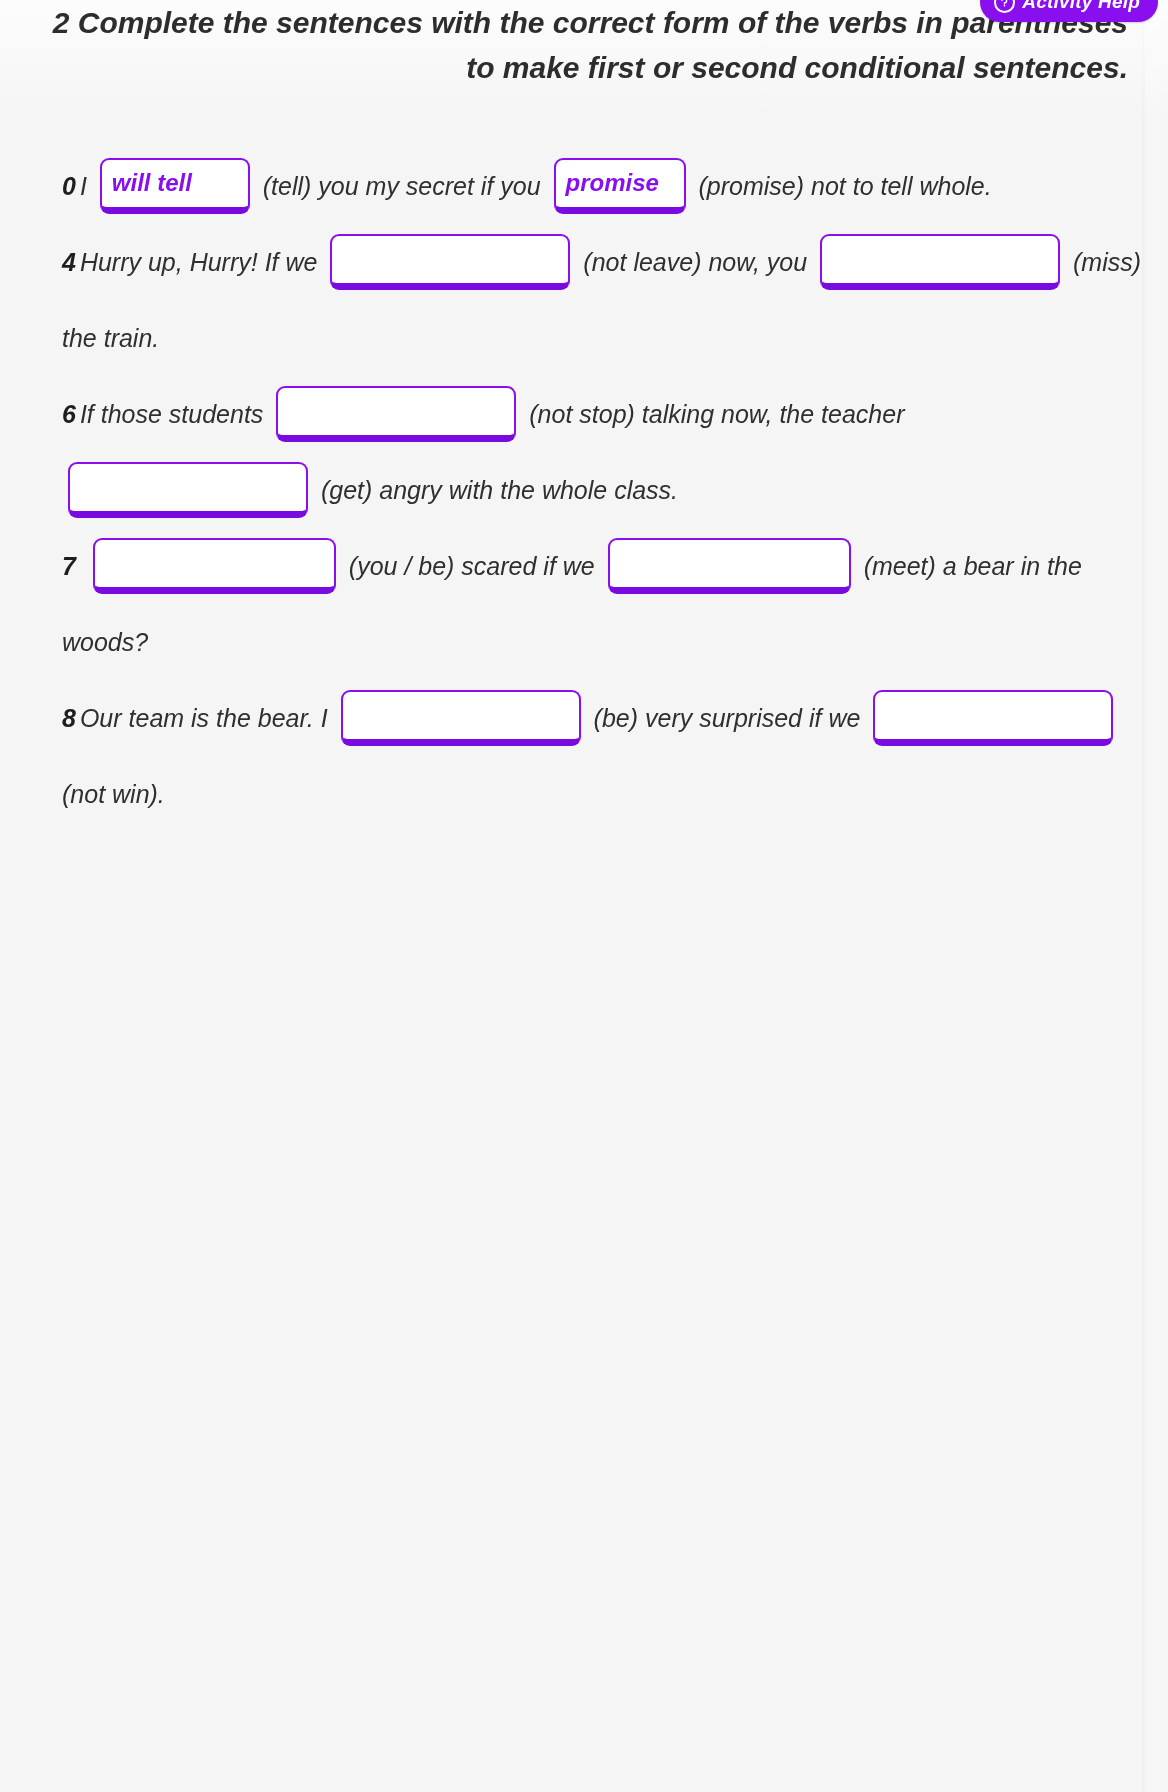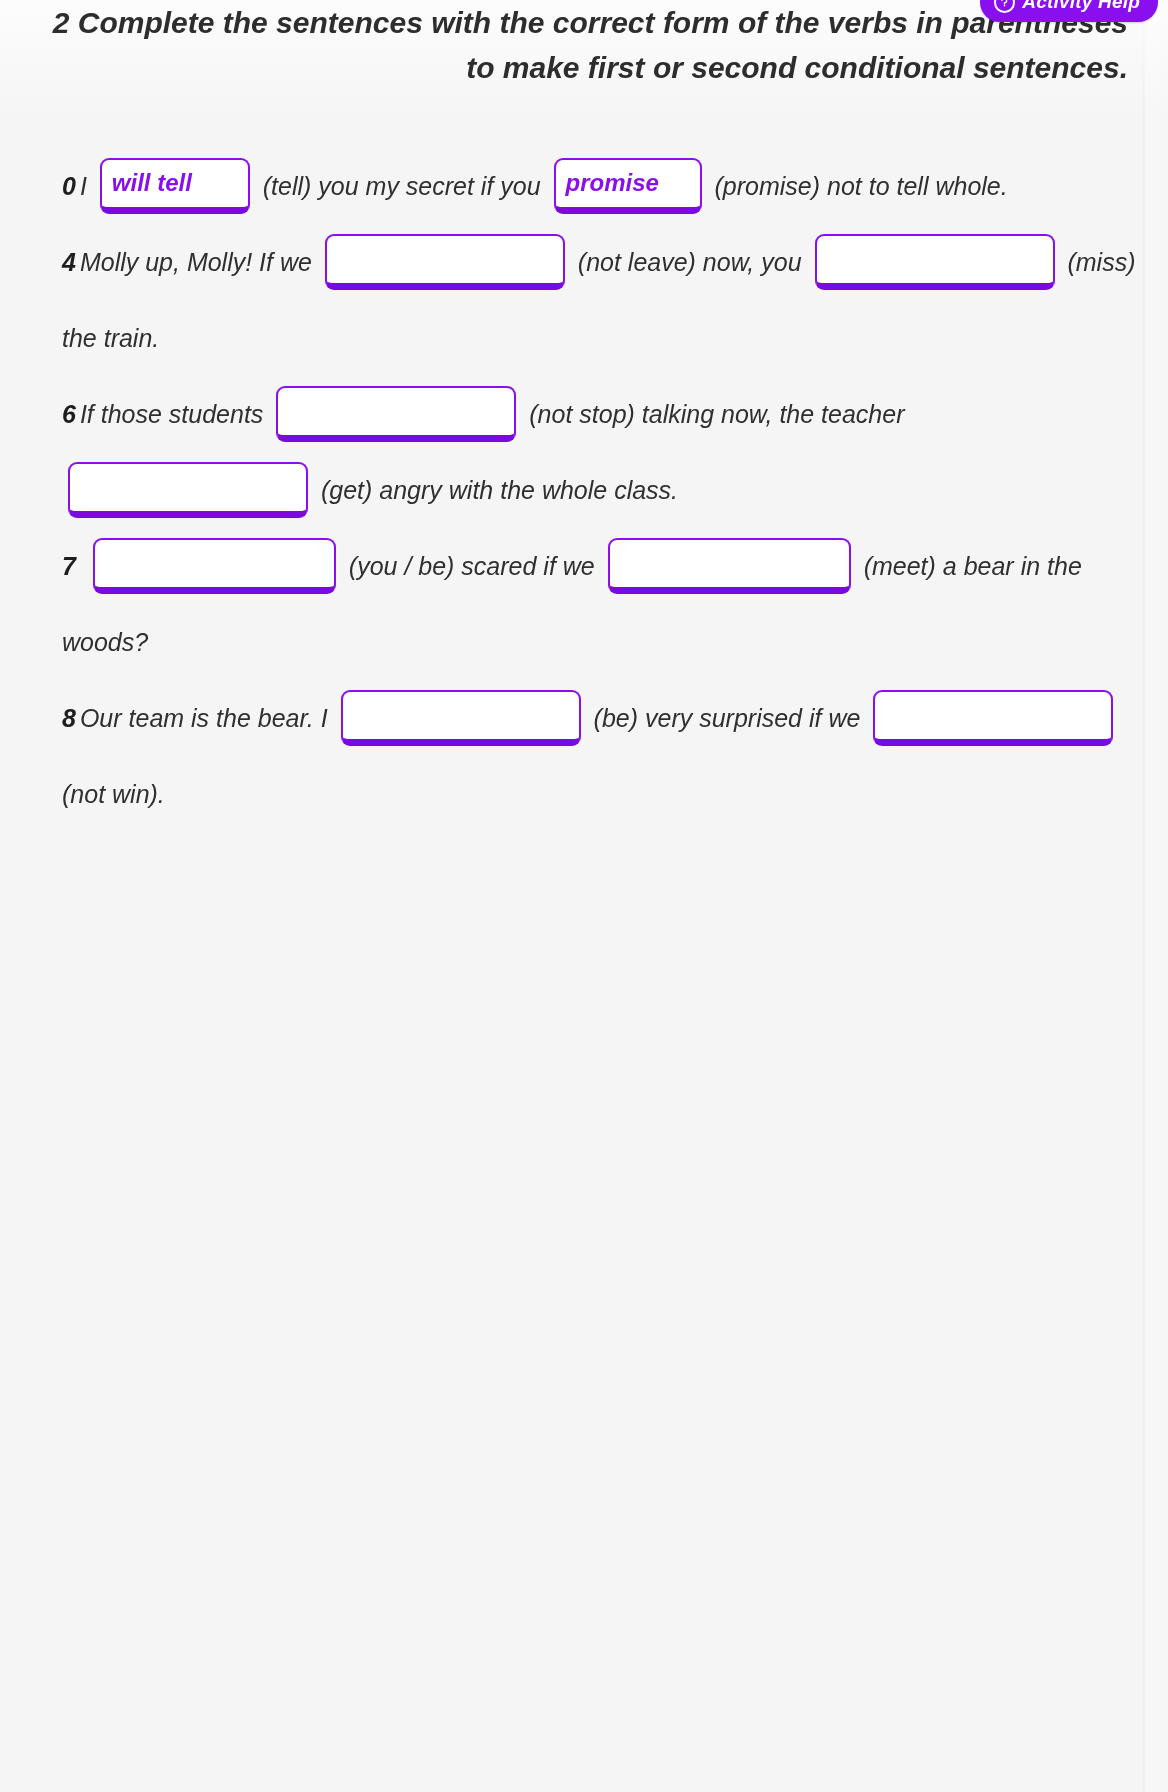--- a/index.html
+++ b/index.html
@@ -119,21 +119,21 @@
     text-align: left;
     font-size: 24px;
     font-weight: 700;
     color: #8A0FEE;
     padding: 0 10px;
     position: relative;
     top: -2px;
   }
   .box.filled { font-weight: 700; }
   .box.w150 { width: 150px; }
-  .box.w160 { width: 148px; }
+  .box.w160 { width: 132px; }
   .box.w235 { width: 235px; }
   .box.w240 { width: 240px; }
   .box.w243 { width: 243px; }
 </style>
 </head>
 <body>
 
 <div class="page">
   <div class="sheen"></div>
 
@@ -147,18 +147,18 @@
     <span>Activity Help</span>
   </div>
 
   <div class="instruction">
     <span class="qnum">2</span>
     <span>Complete the sentences with the correct form of the verbs in parentheses to make first or second conditional sentences.</span>
   </div>
 
   <div class="exercise" id="exercise-body">
       <div class="line"><span class="qn">0</span><span class="txt">I </span><span class="box w150 filled">will tell</span><span class="txt"> (tell) you my secret if you </span><span class="box w160 filled">promise</span><span class="txt"> (promise) not to tell whole.</span></div>
-      <div class="line"><span class="qn">4</span><span class="txt">Molly up, Molly! If we </span><span class="box w240"></span><span class="txt"> (not leave) now, you </span><span class="box w240"></span><span class="txt"> (miss) the train.</span></div>
+      <div class="line"><span class="qn">4</span><span class="txt">Hurry up, Hurry! If we </span><span class="box w240"></span><span class="txt"> (not leave) now, you </span><span class="box w240"></span><span class="txt"> (miss) the train.</span></div>
       <div class="line"><span class="qn">6</span><span class="txt">If those students </span><span class="box w240"></span><span class="txt"> (not stop) talking now, the teacher </span><span class="box w240"></span><span class="txt"> (get) angry with the whole class.</span></div>
       <div class="line"><span class="qn">7</span><span class="txt"> </span><span class="box w243"></span><span class="txt"> (you / be) scared if we </span><span class="box w243"></span><span class="txt"> (meet) a bear in the woods?</span></div>
       <div class="line"><span class="qn">8</span><span class="txt">Our team is the bear. I </span><span class="box w240"></span><span class="txt"> (be) very surprised if we </span><span class="box w240"></span><span class="txt"> (not win).</span></div>
     </div>
 </div>
 
 </body></html>

